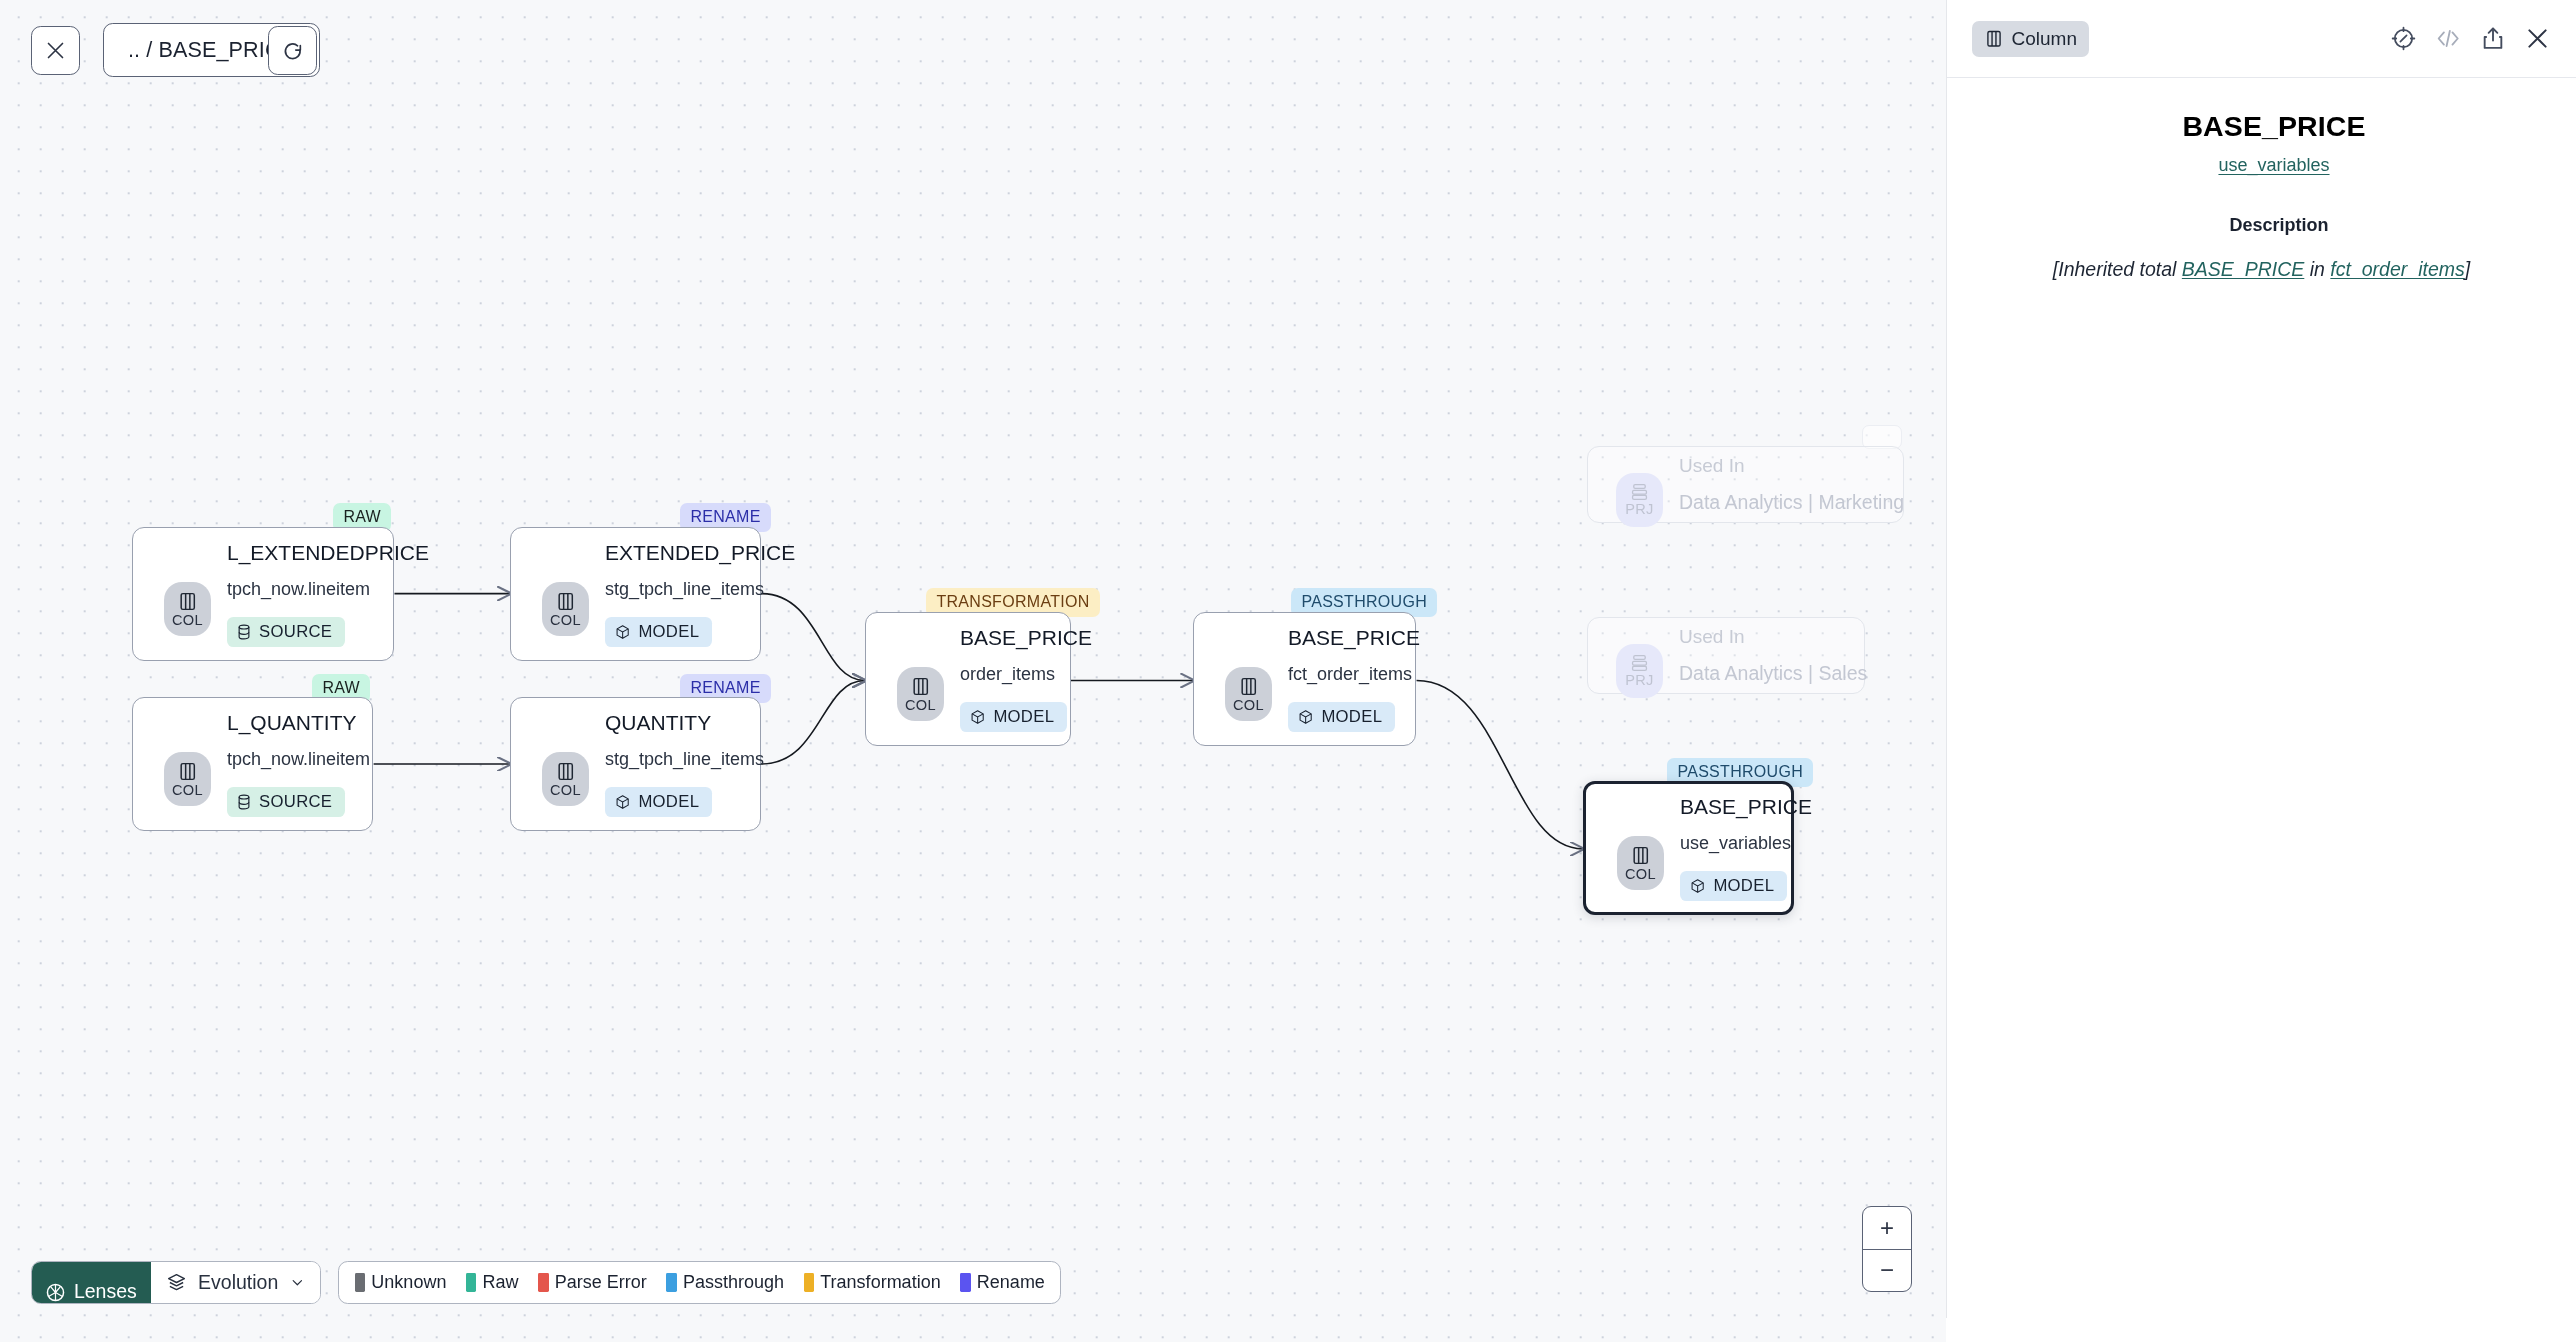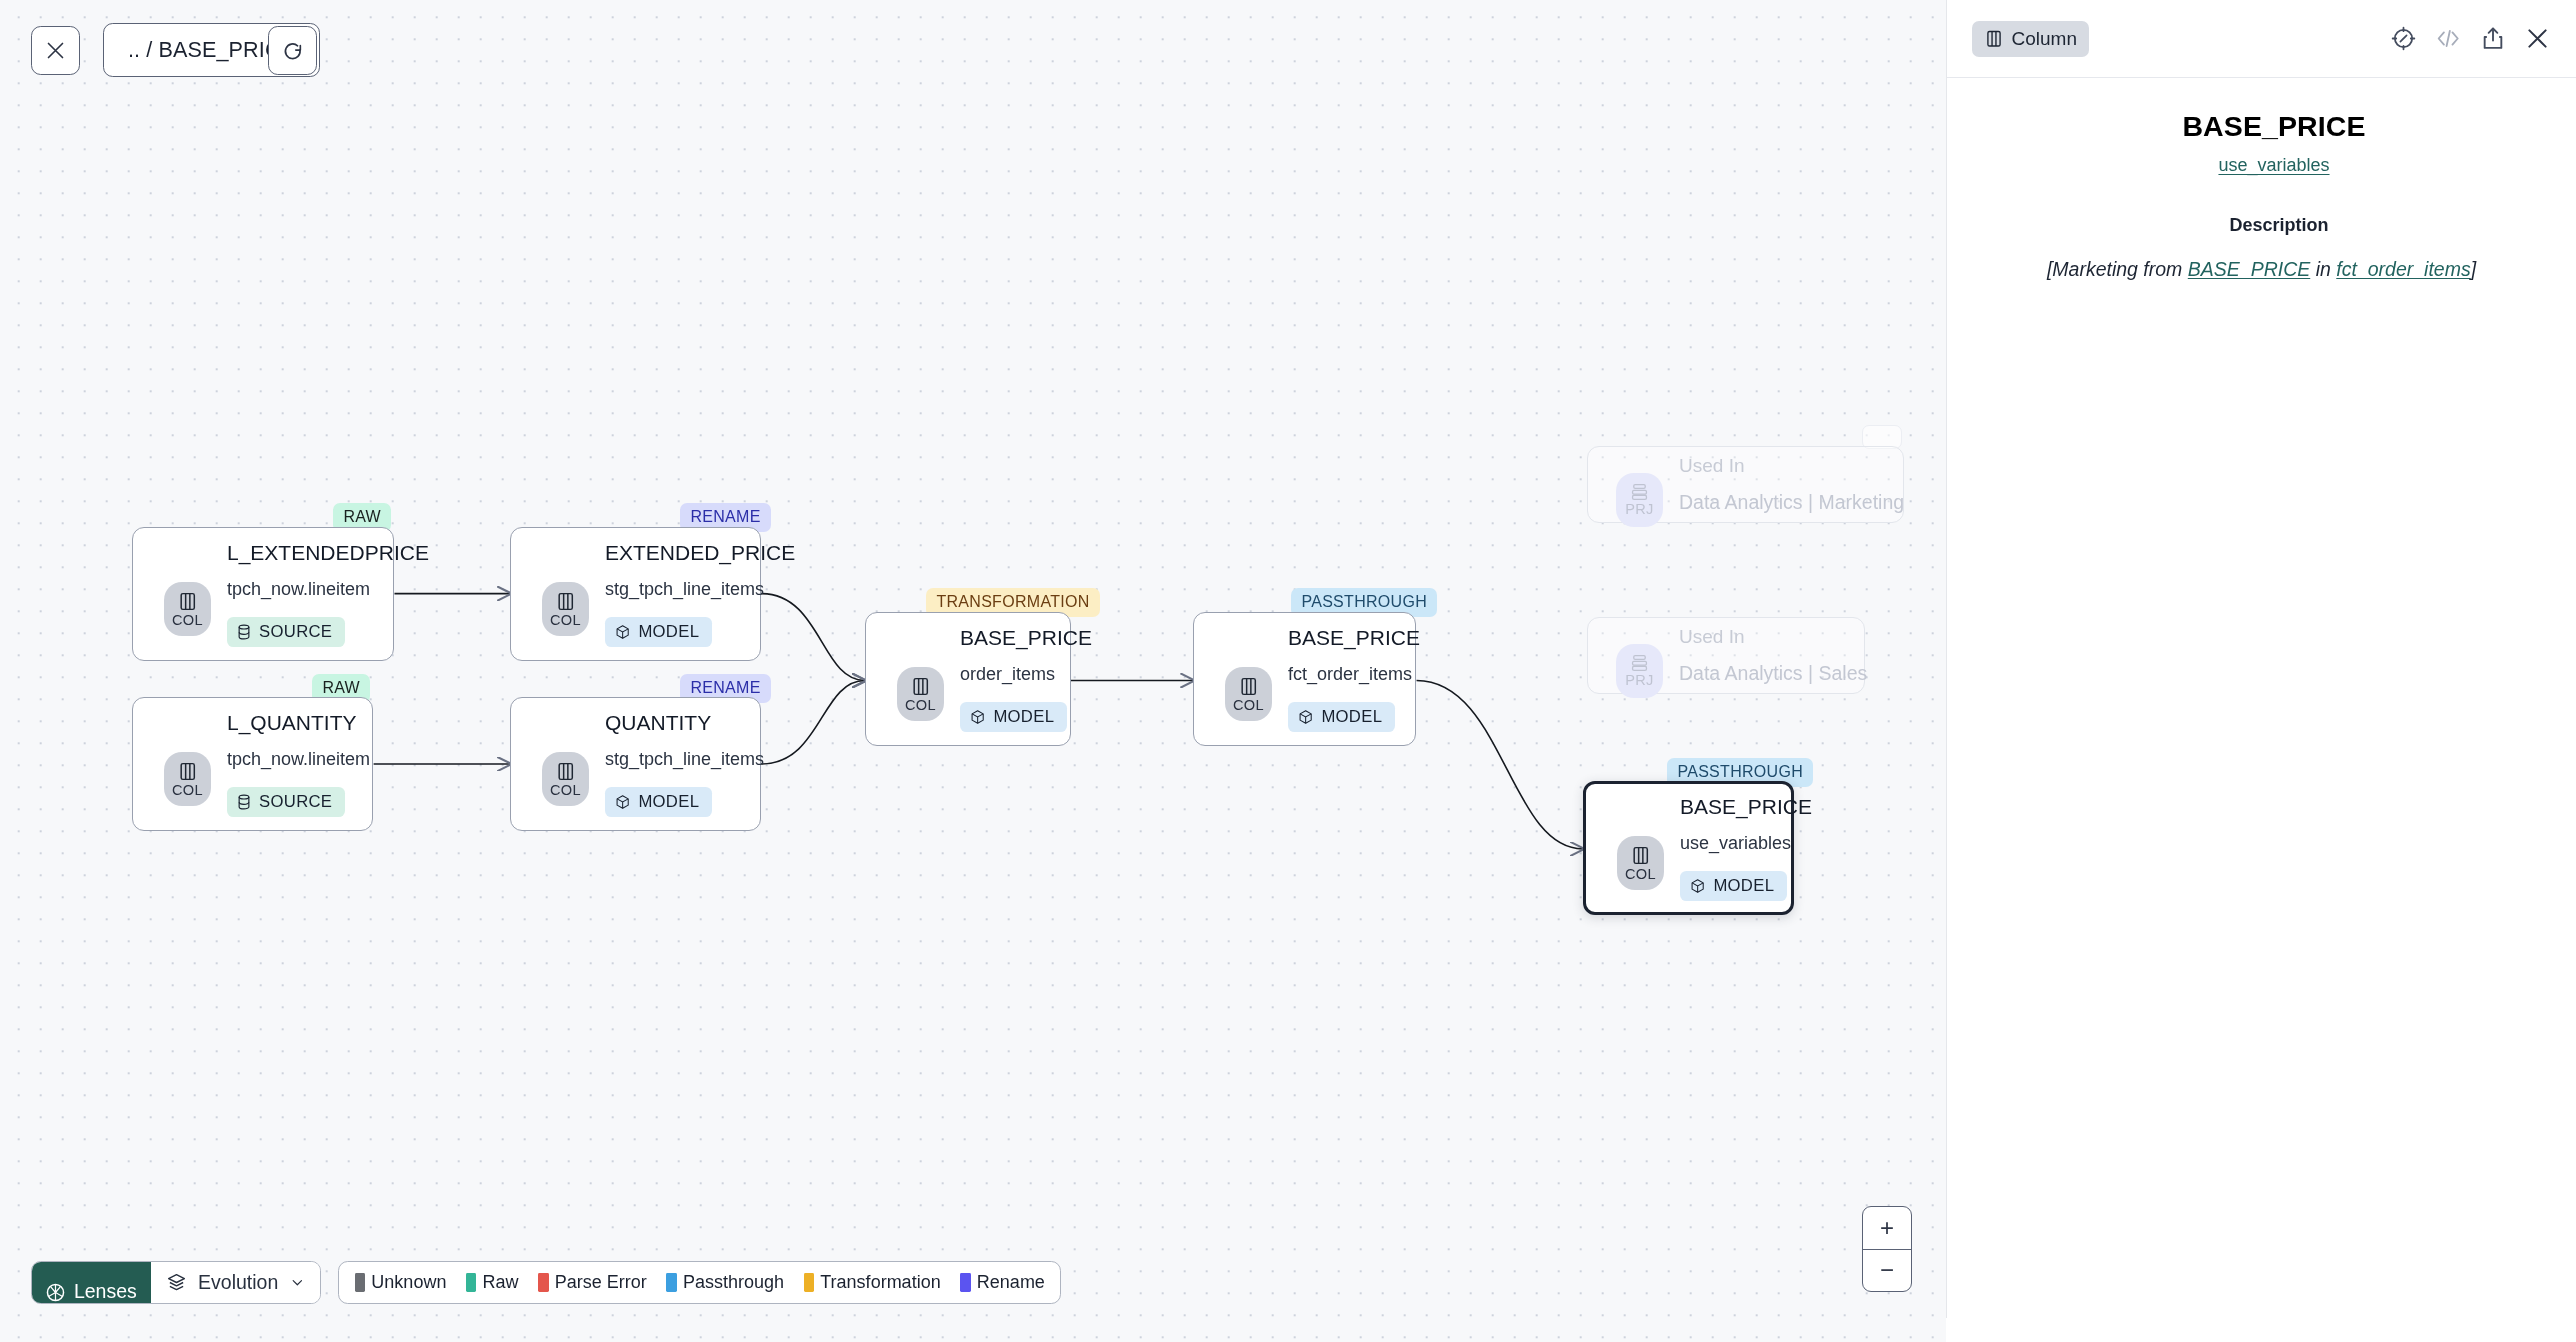--- a/index.html
+++ b/index.html
@@ -466,17 +466,17 @@
       </div>
     </div>
     <div id="panel-divider"></div>
 
     <div id="panel-title">BASE_PRICE</div>
     <a id="panel-sub" href="#">use_variables</a>
 
 
     <div id="desc-label">Description</div>
     <div id="desc-inherit">
-      <span>[Marketing from </span><a href="#">BASE_PRICE</a><span> in </span><a href="#">fct_order_items</a><span>]</span>
+      <span>[Inherited total </span><a href="#">BASE_PRICE</a><span> in </span><a href="#">fct_order_items</a><span>]</span>
     </div>
   </div>
 </div>
 
 
 </body></html>

